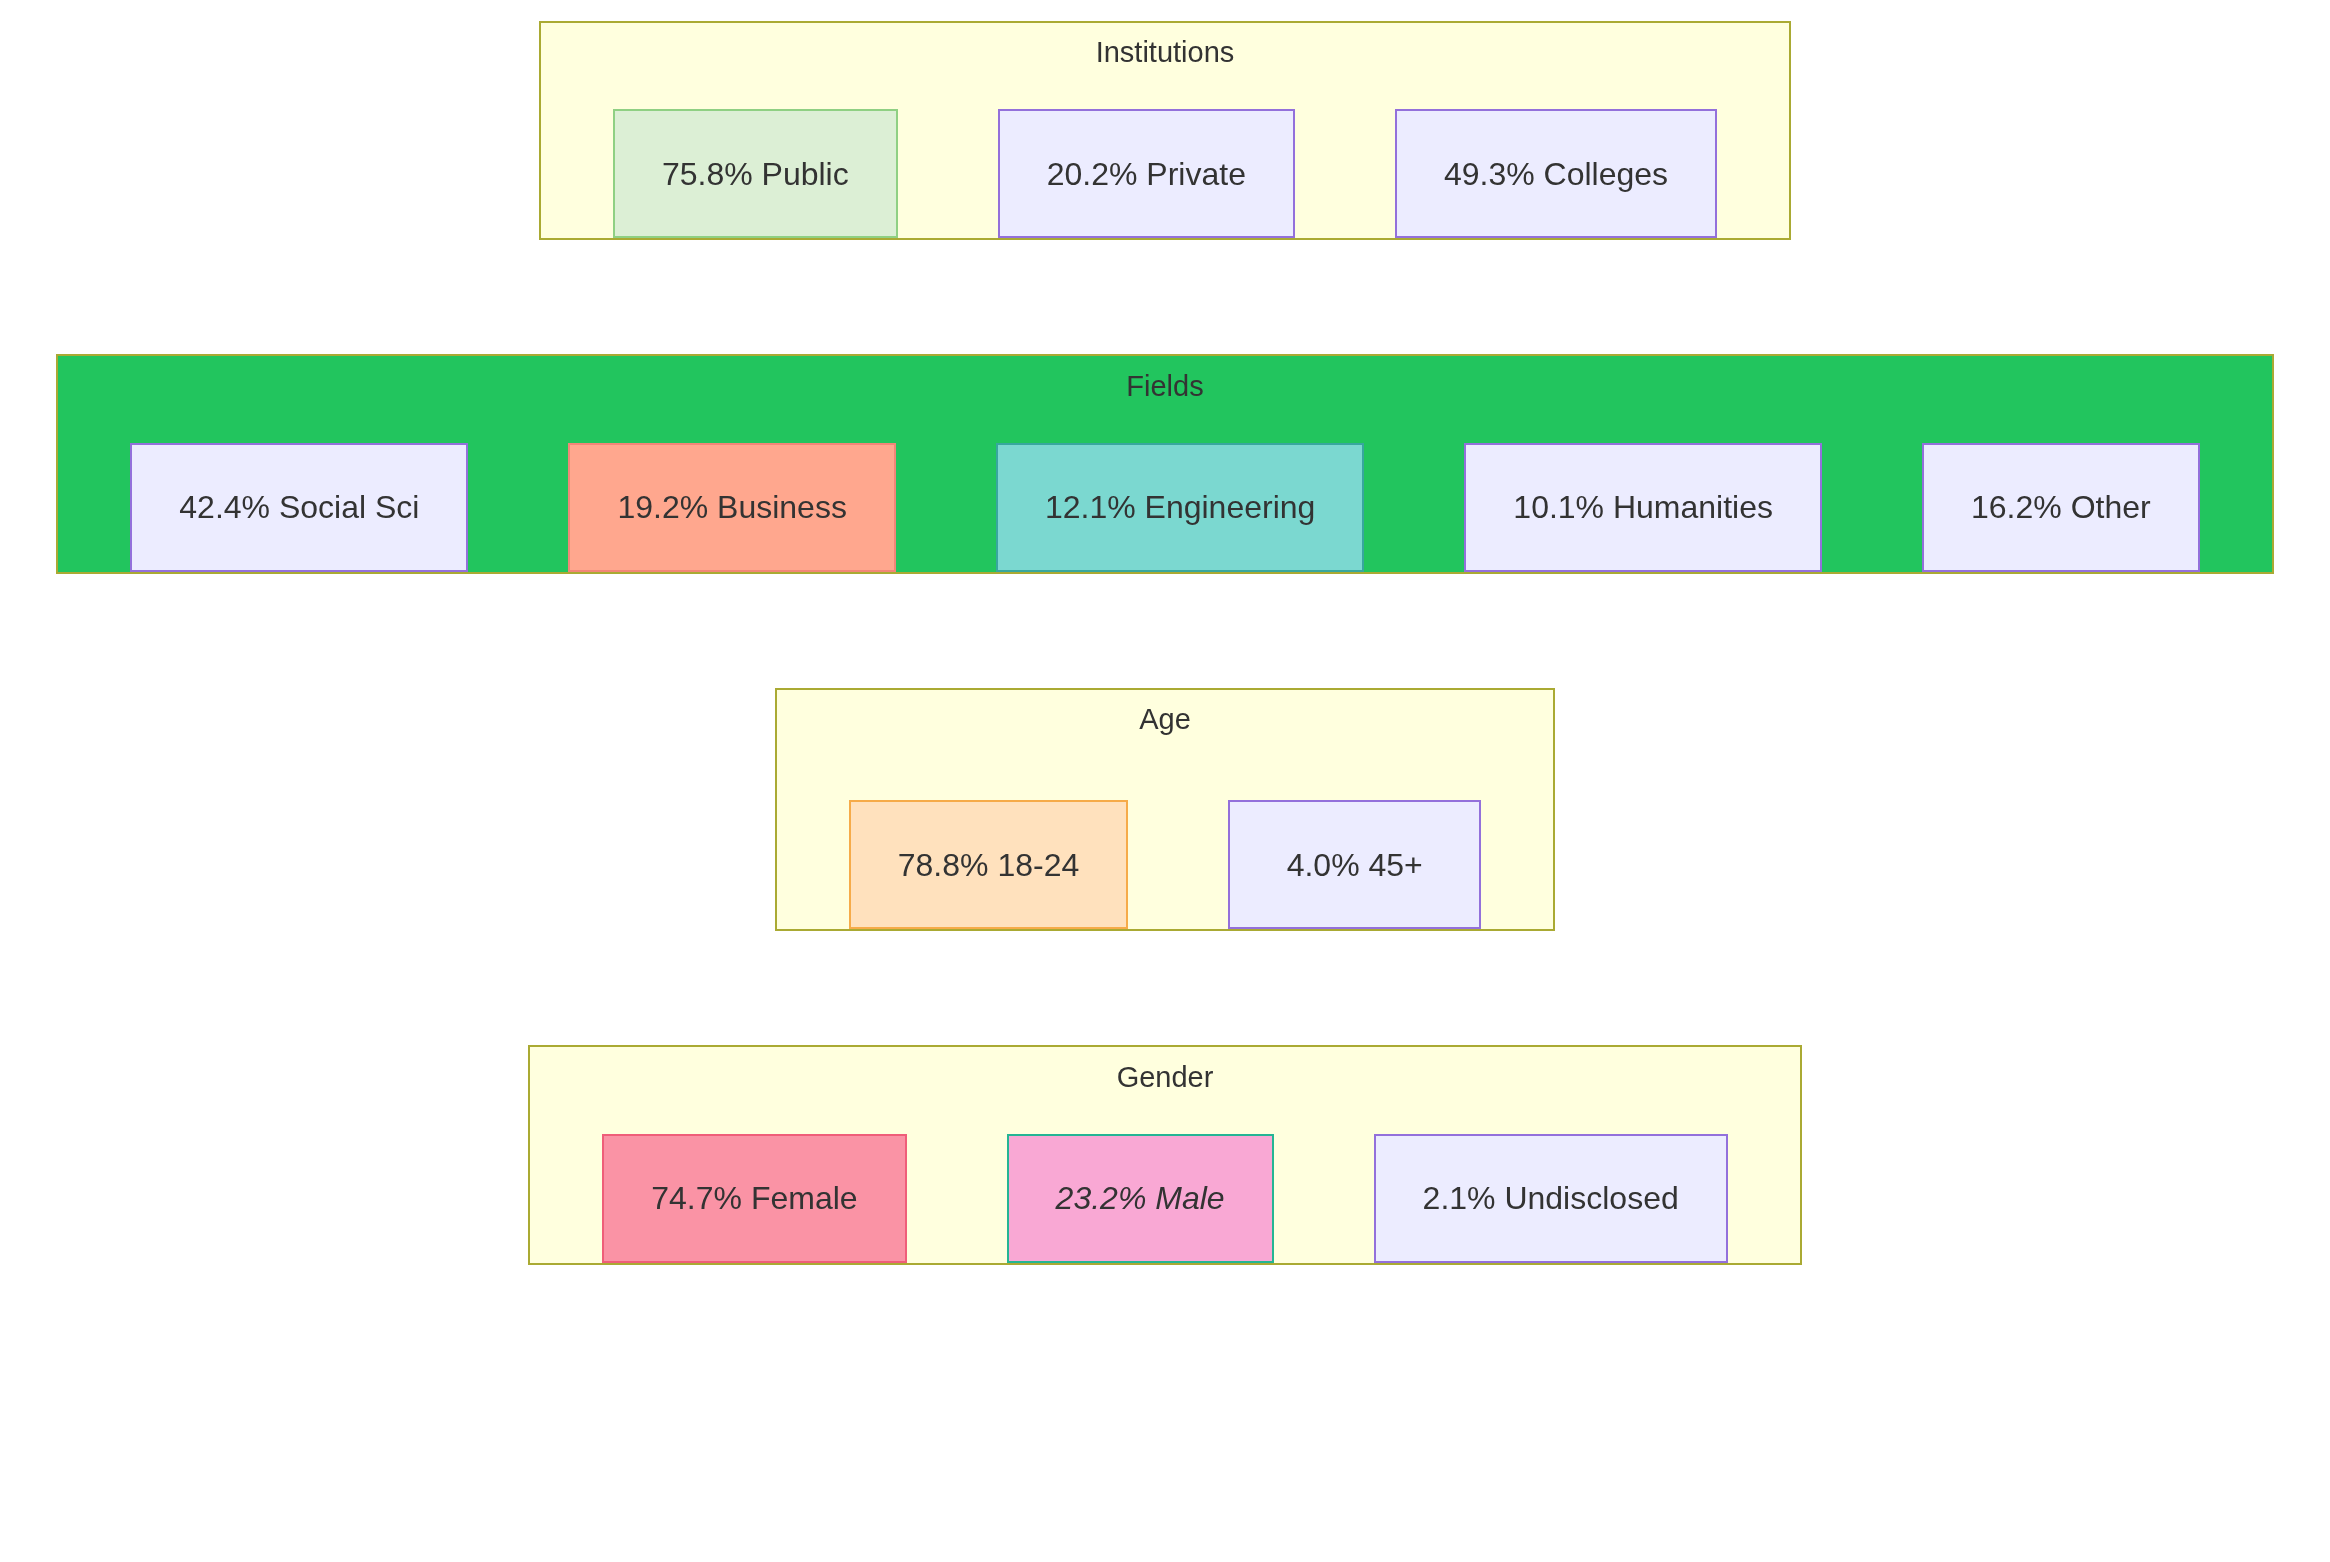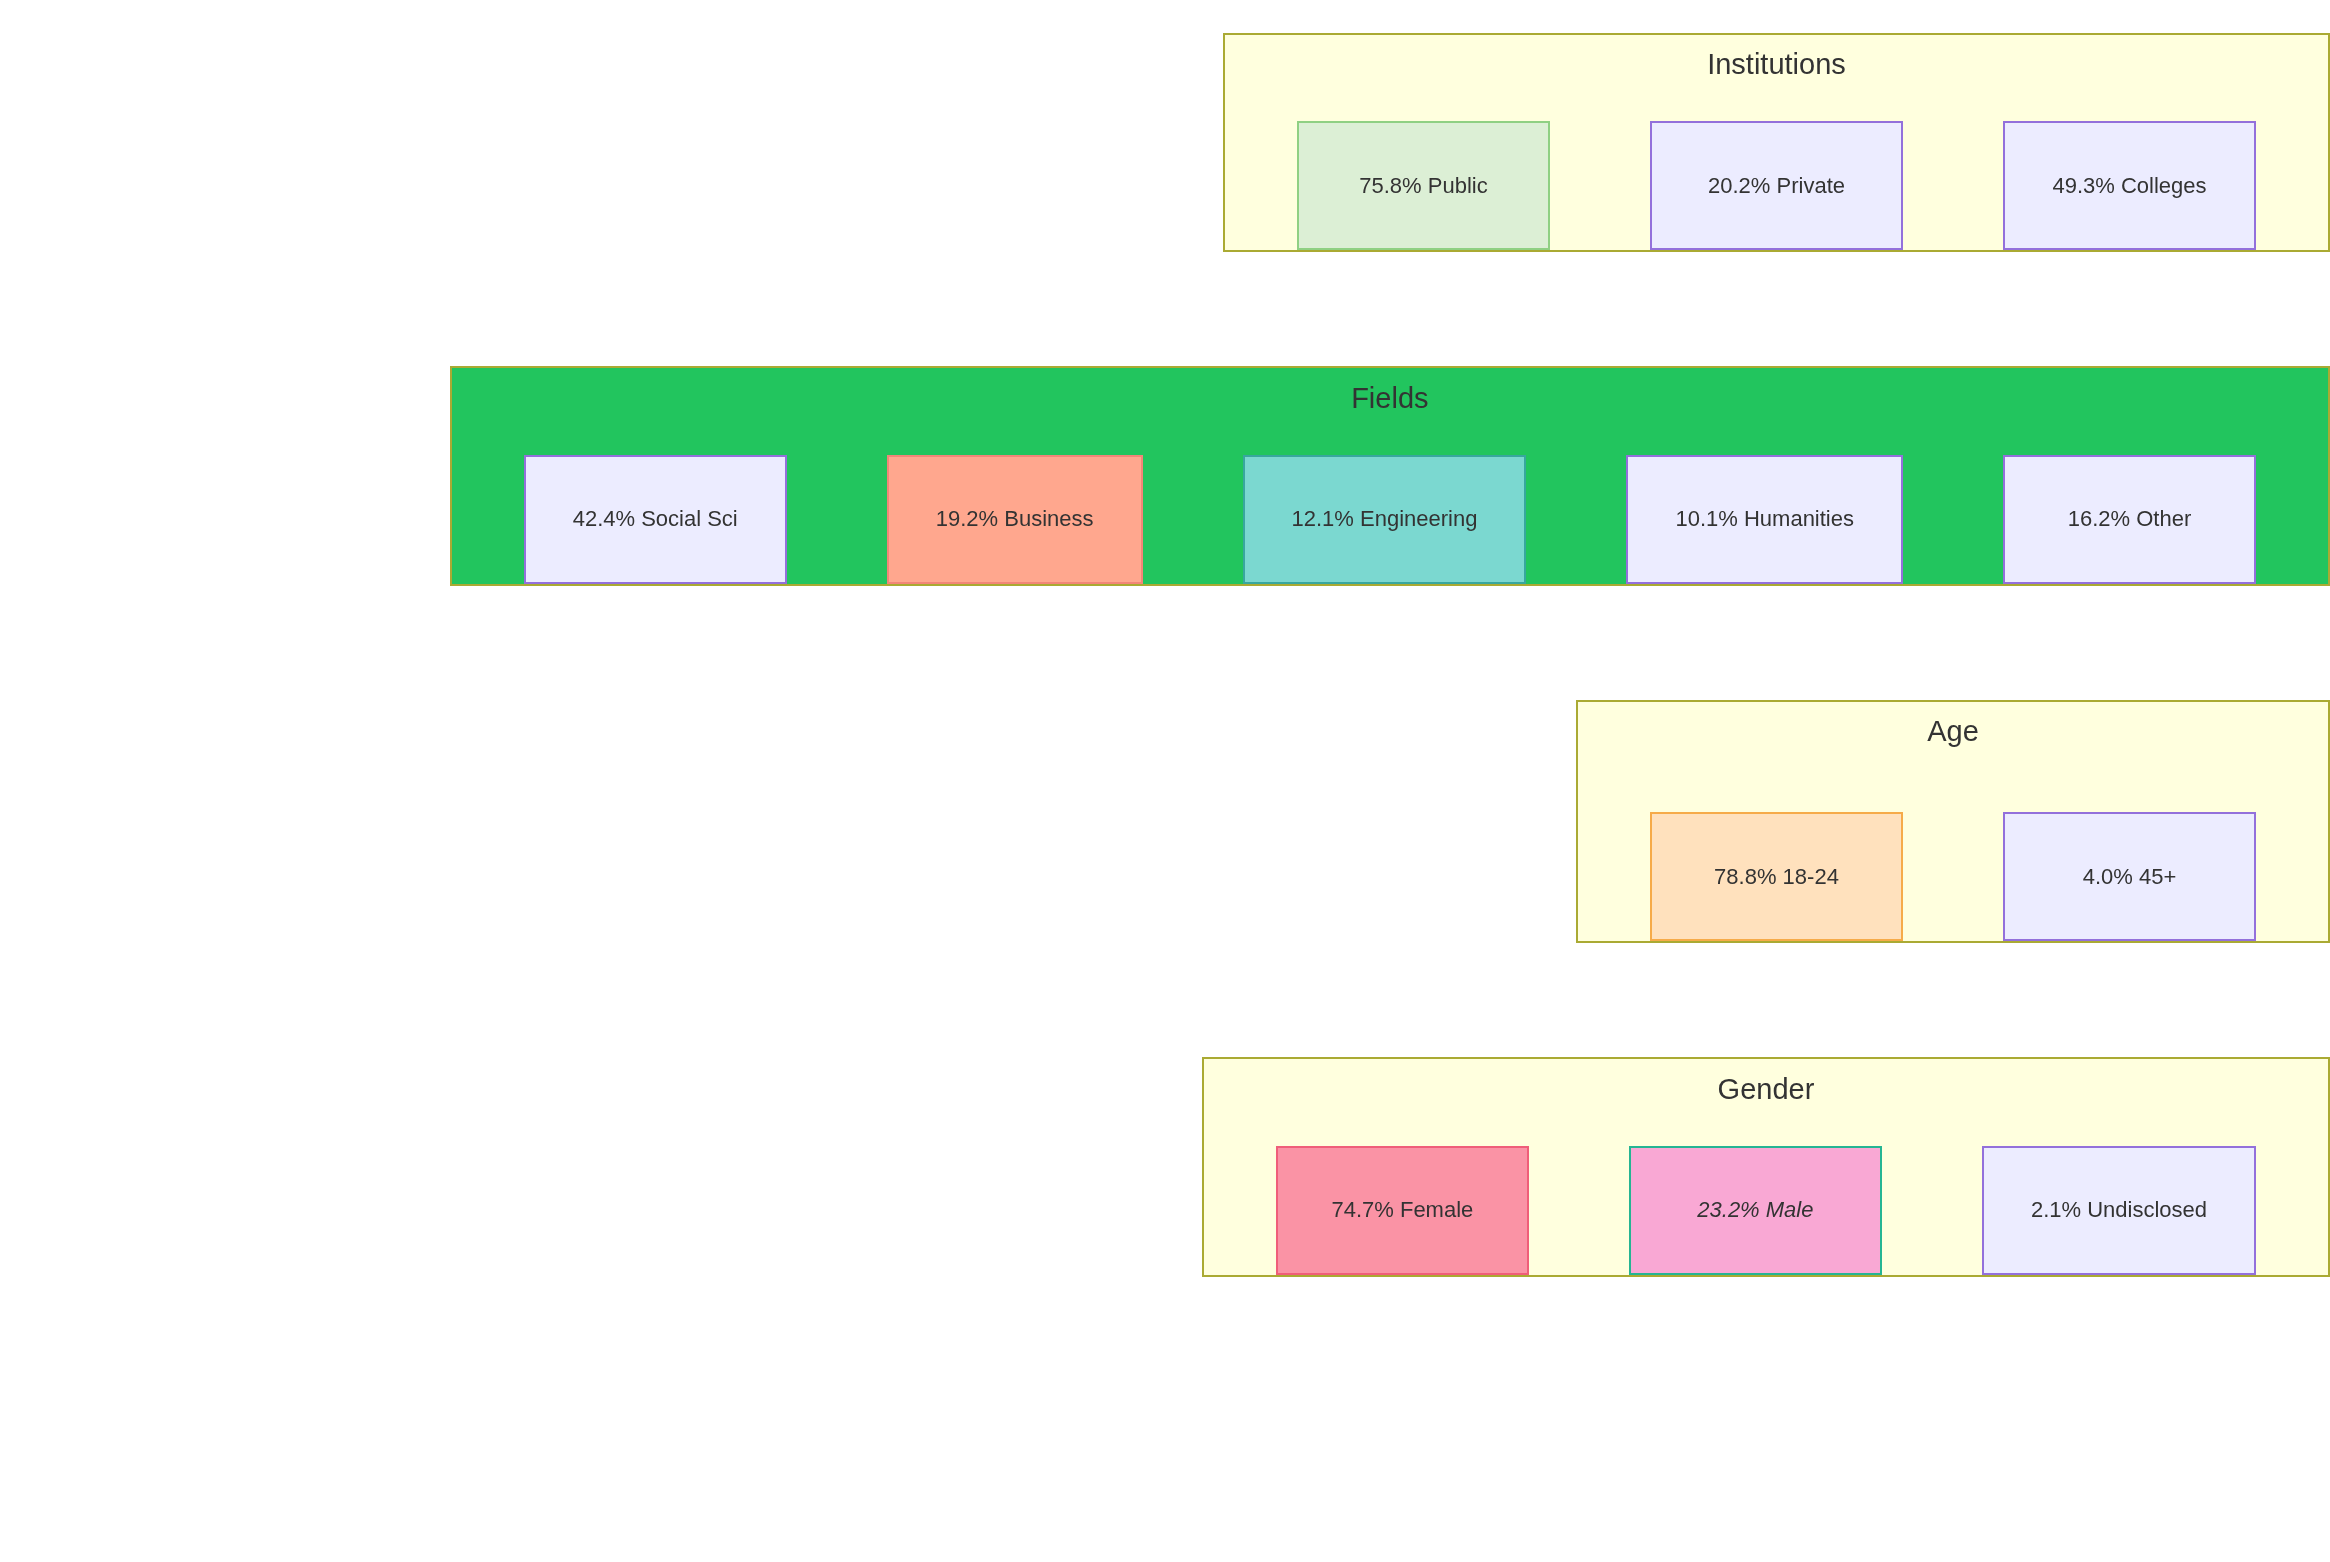--- a/index.html
+++ b/index.html
@@ -10,25 +10,24 @@
     height: 1563px;
     font-family: "Liberation Sans", sans-serif;
     color: #333333;
     overflow: hidden;
   }
   .canvas {
     width: 2330px;
     height: 1233px;
     display: flex;
     flex-direction: column;
-    align-items: flex-end;
+    align-items: center;
     padding-top: 21px;
     box-sizing: border-box;
     gap: 114px;
-    margin-top: 12px;
   }
   .group {
     border: 2.4px solid;
     height: 299px;
     box-sizing: border-box;
     padding: 11.2px 72px 0 72px;
     display: flex;
     flex-direction: column;
     align-items: center;
     width: fit-content;
@@ -49,21 +48,21 @@
     height: 129px;
     box-sizing: border-box;
     border: 2.4px solid;
     display: flex;
     align-items: center;
     justify-content: center;
     padding: 0 47px;
     min-width: 253px;
   }
   .node-label {
-    font-size: 22px;
+    font-size: 32px;
     line-height: 1.2;
     white-space: nowrap;
     text-align: center;
   }
 </style>
 </head>
 <body style="color: rgb(51, 51, 51); background: rgb(255, 255, 255);">
 
 <div class="canvas" id="diagram-root">
     <section class="group" style="background: rgb(255, 255, 222); border-color: rgb(170, 170, 51);">

